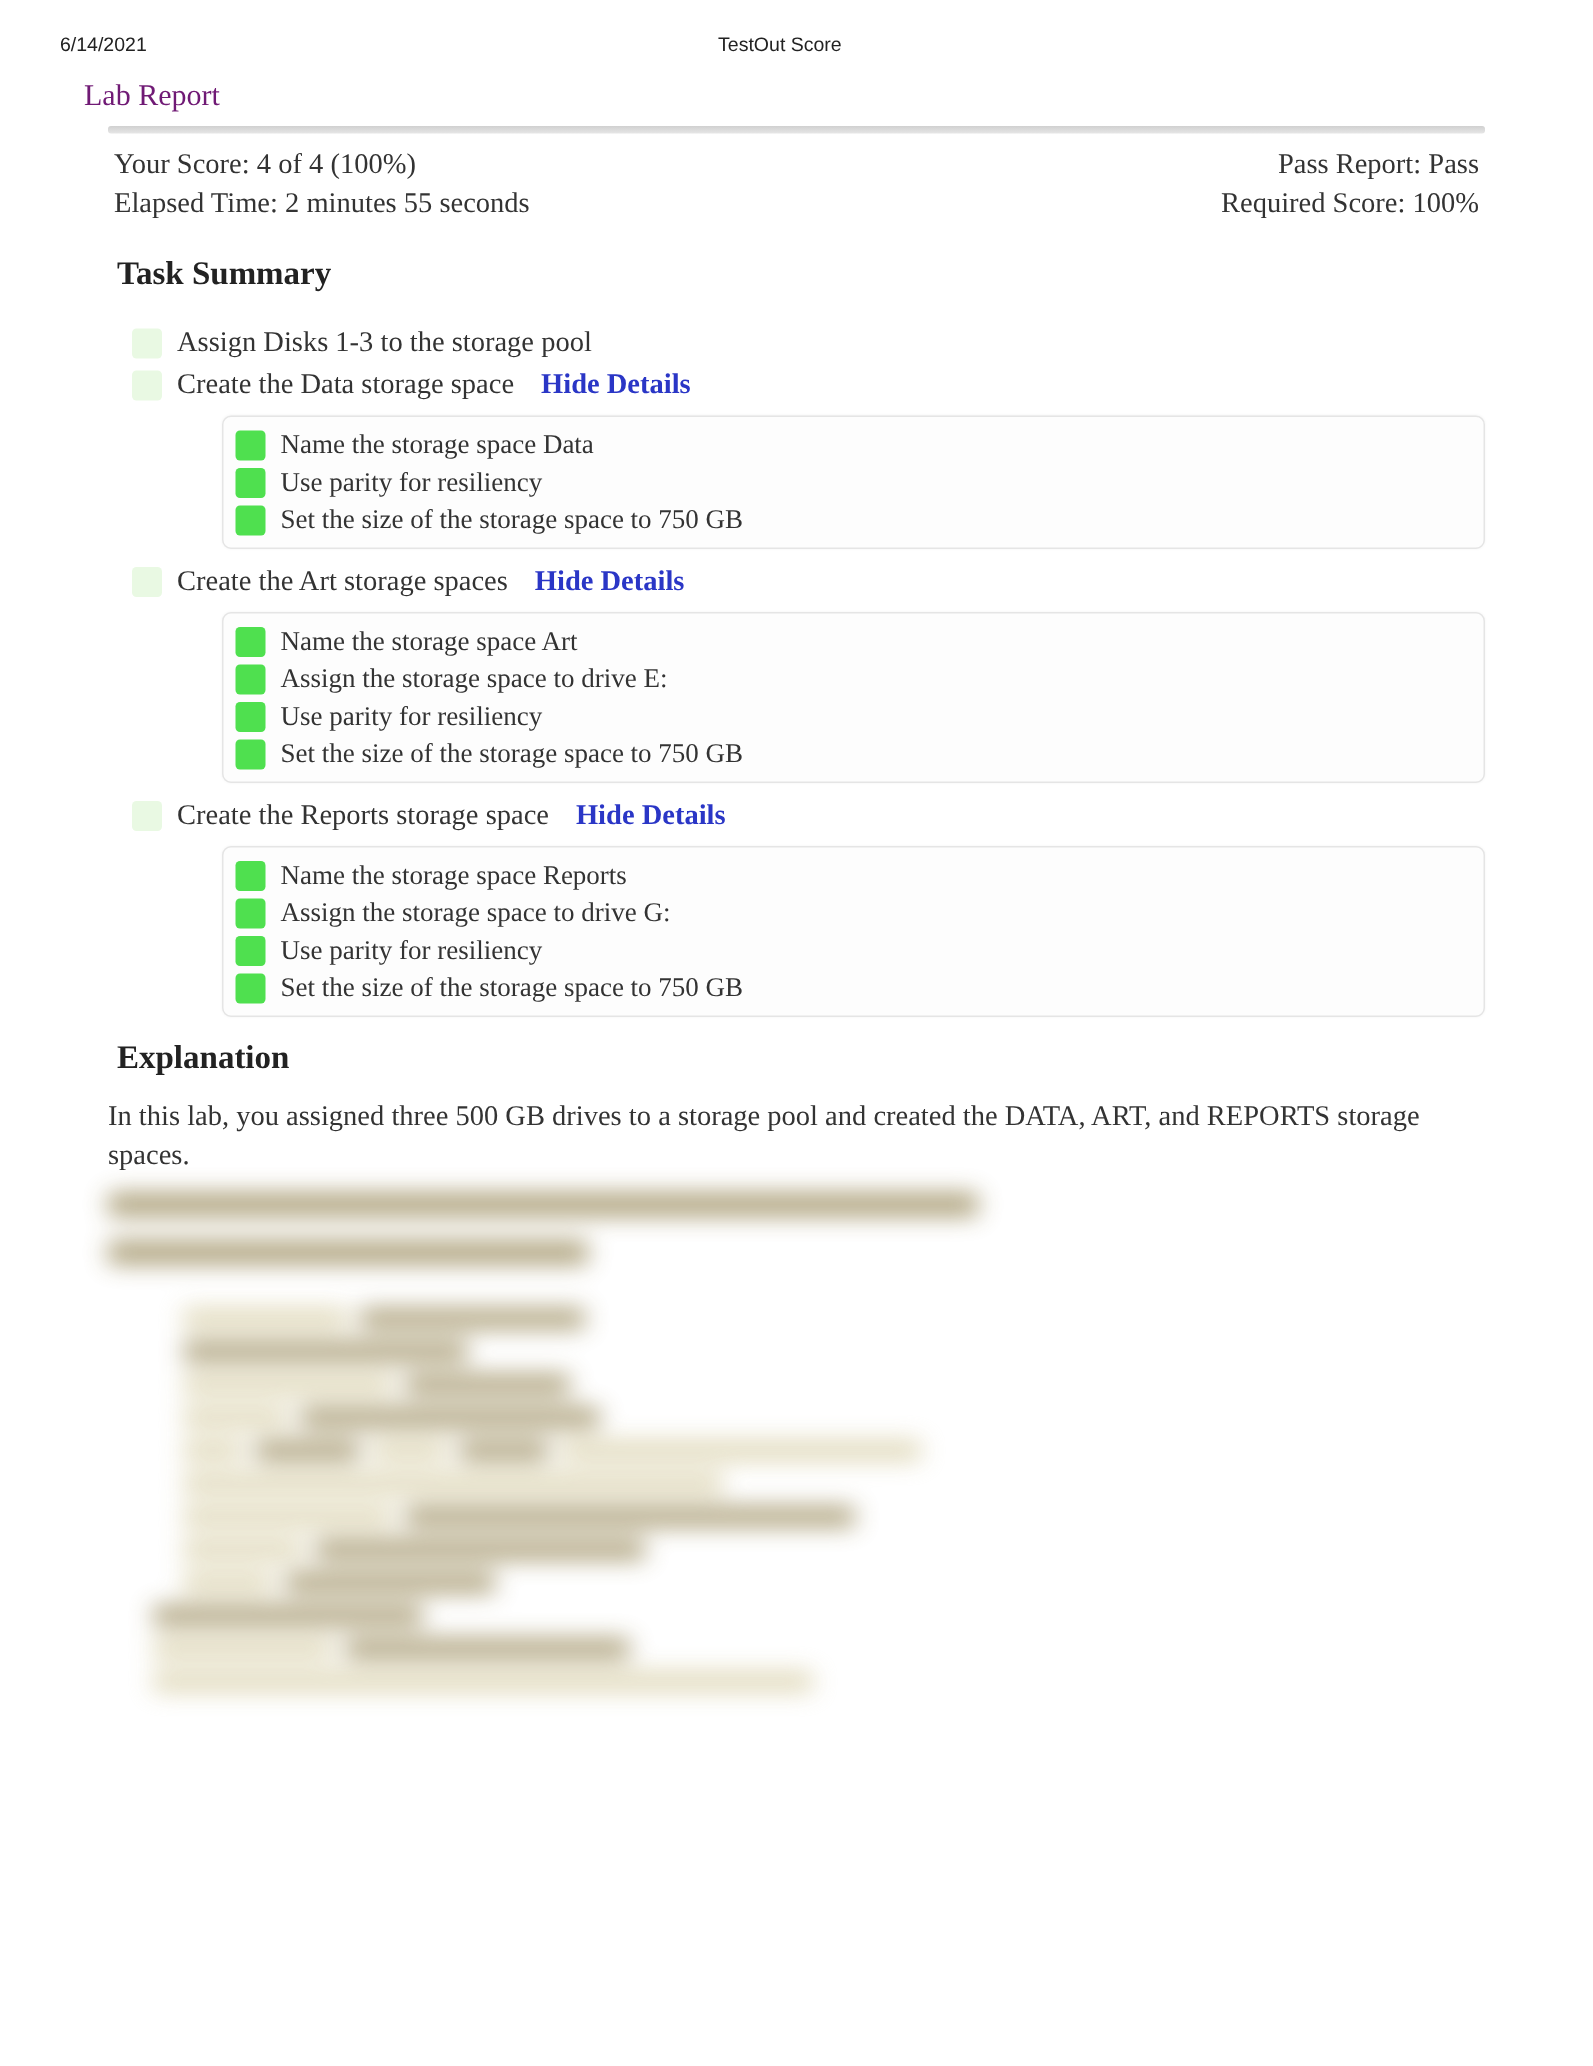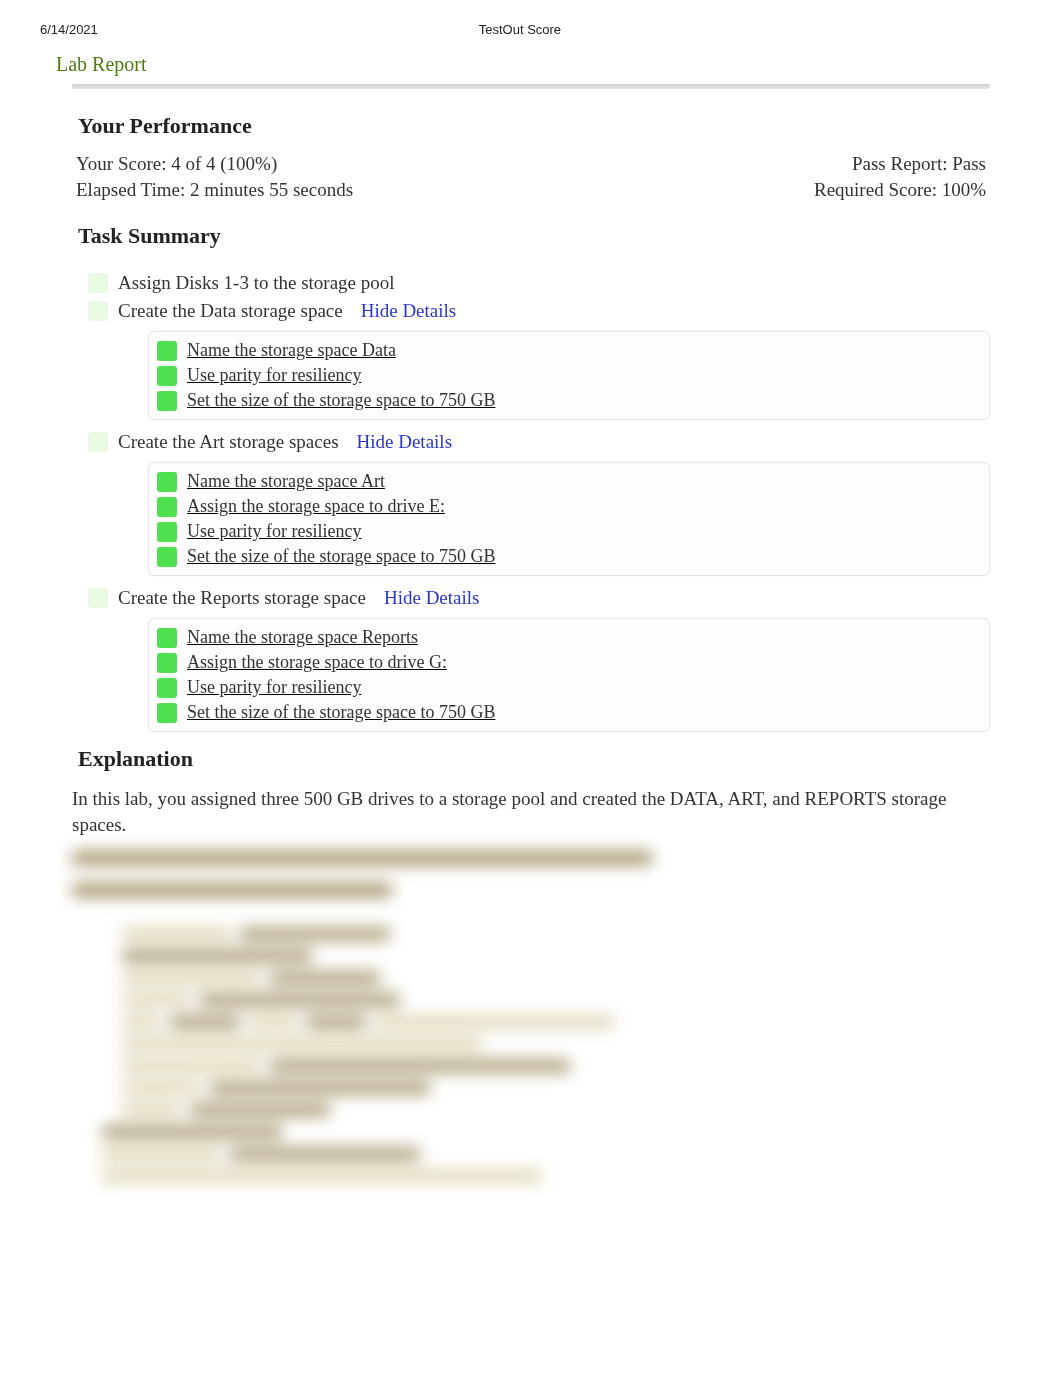--- a/index.html
+++ b/index.html
@@ -17,21 +17,21 @@
       color: #222;
       justify-content: center;
     }
     .header-center {
       flex: 1;
       text-align: center;
       margin-right: 80px;
     }
     .lab-report-title {
       font-size: 20px;
-      color: #4d7c0f;
+      color: #701a75;
       padding: 10px 0 8px 56px;
       font-family: Georgia, serif;
     }
     .divider-bar {
       height: 5px;
       margin: 0 72px;
       background: linear-gradient(#d0d0d0, #e6e6e6);
       border-radius: 2px;
     }
     .content {
@@ -77,32 +77,32 @@
       background: #4fe04f;
       margin-left: 2px;
     }
     .task-label { flex: 0 0 auto; }
     .hide-link {
       font-family: Georgia, serif;
       font-size: 19px;
       color: #2a36c6;
       margin-left: 18px;
       cursor: pointer;
+      font-weight: bold;
     }
     .sub-panel {
       margin: 6px 0 8px 76px;
       border: 1px solid #e5e5e5;
       border-radius: 6px;
       background: #fdfdfd;
       padding: 6px 6px 6px 6px;
       box-shadow: 0 0 2px rgba(0,0,0,0.05);
     }
     .sub-list {
       list-style: none;
-      text-decoration: underline;
     }
     .sub-item {
       display: flex;
       align-items: center;
       font-size: 18px;
       color: #333;
       padding: 2px 0;
     }
     .explanation-text {
       font-size: 19px;
@@ -137,21 +137,20 @@
 <div class="header-row">
   <span>6/14/2021</span>
   <span class="header-center">TestOut Score</span>
 </div>
 
 <div class="lab-report-title">Lab Report</div>
 <div class="divider-bar"></div>
 
 <div class="content">
 
-  <h2 class="section">Your Performance</h2>
   <div class="perf-row">
     <span>Your Score: 4 of 4 (100%)</span>
     <span>Pass Report: Pass</span>
   </div>
   <div class="perf-row">
     <span>Elapsed Time: 2 minutes 55 seconds</span>
     <span>Required Score: 100%</span>
   </div>
 
   <h2 class="section" style="margin-top:22px">Task Summary</h2>

